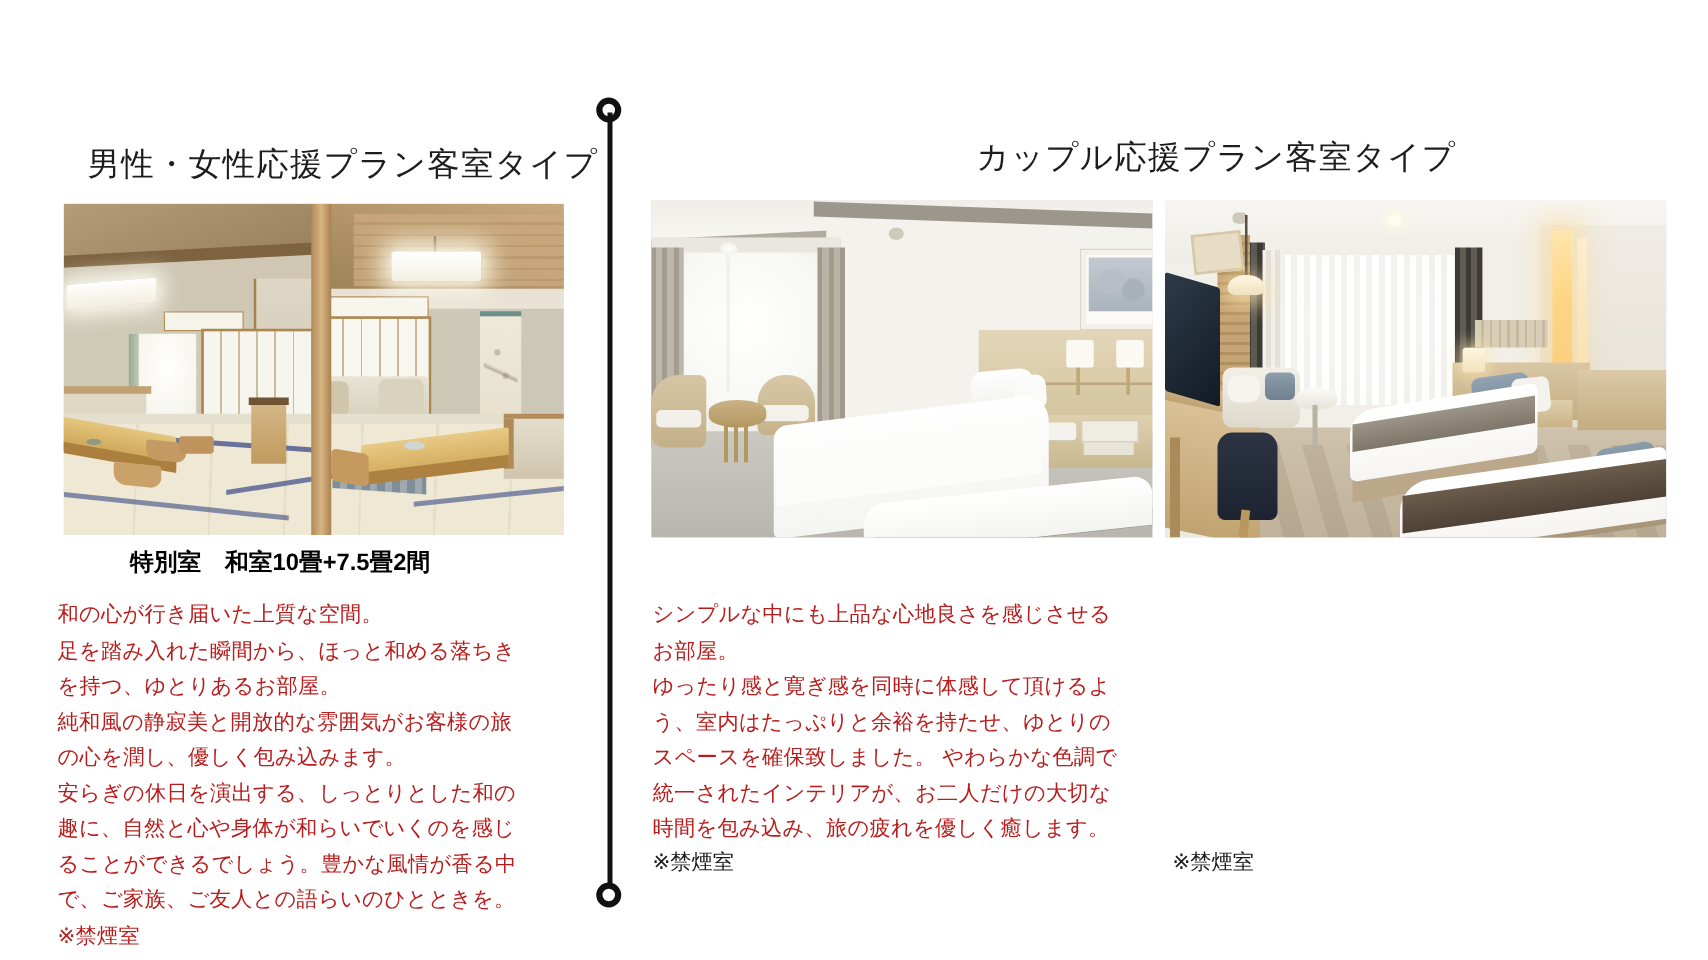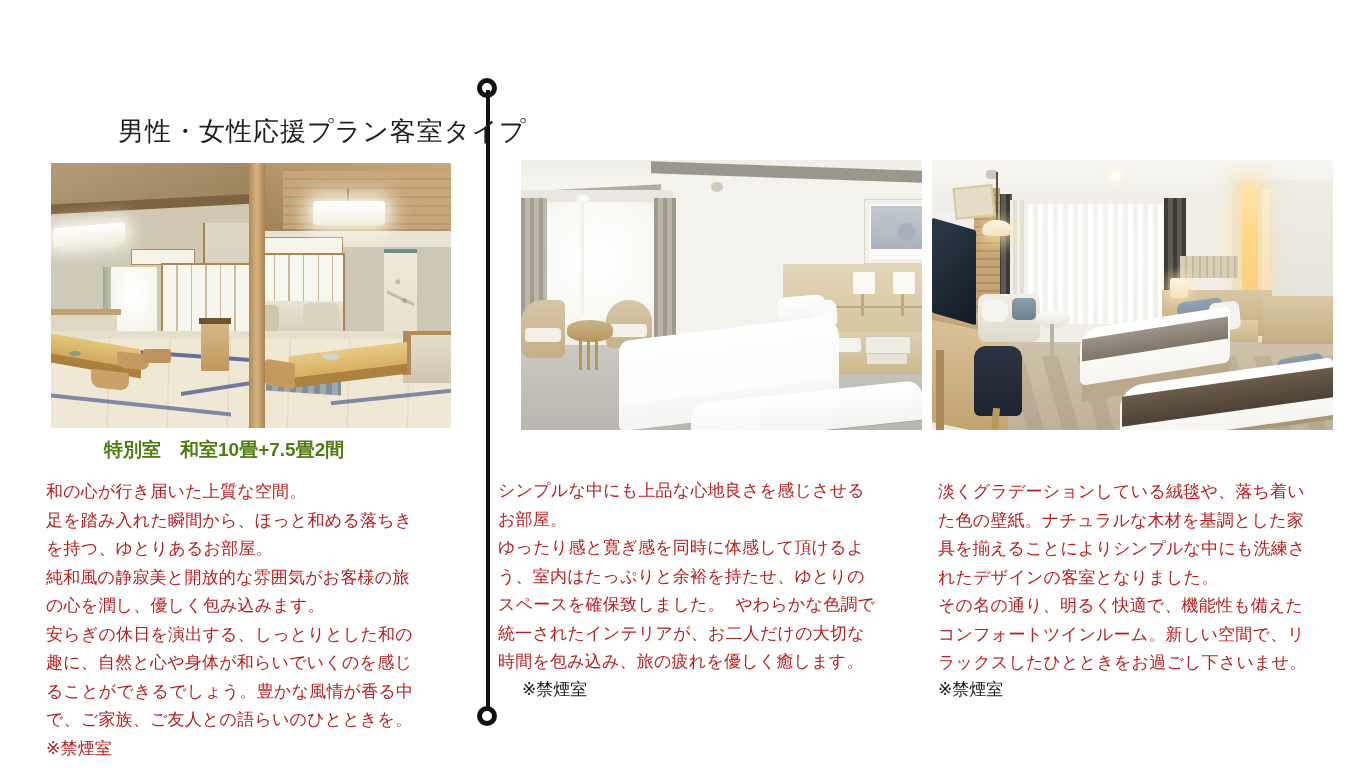--- a/index.html
+++ b/index.html
@@ -15,42 +15,42 @@
 
   
   .divider{position:absolute;left:483px;top:78px;width:9px;height:648px;}
   .divider .stem{position:absolute;left:3px;top:12px;width:4px;height:626px;background:#111;}
   .divider .ring{position:absolute;width:20px;height:20px;border-radius:50%;
      border:5px solid #111;background:#fff;left:-6px;box-sizing:border-box;}
   .divider .ring.top{top:0px;}
   .divider .ring.bottom{top:628px;}
 
   
-  .plan-title{position:absolute;font-size:26px;font-weight:400;letter-spacing:1px;color:#1d1d1d;white-space:nowrap;margin-left:48px;}
+  .plan-title{position:absolute;font-size:26px;font-weight:400;letter-spacing:1px;color:#1d1d1d;white-space:nowrap;}
   #title-left{left:70px;top:114px;}
   #title-right{left:781px;top:108px;}
 
   
   .photo{position:absolute;overflow:hidden;background:#ddd;}
   #photo-1{left:51px;top:163px;width:400px;height:265px;}
   #photo-2{left:521px;top:160px;width:401px;height:270px;}
   #photo-3{left:932px;top:160px;width:401px;height:270px;}
   .photo .scene{position:absolute;inset:0;}
   .photo .el{position:absolute;}
 
   
-  .room-name{position:absolute;font-size:19px;font-weight:bold;color:#4d7c0f;white-space:nowrap;}
+  .room-name{position:absolute;font-size:19px;font-weight:bold;color:#000000;white-space:nowrap;}
   #name-1{left:104px;top:437px;}
   #name-2{left:568px;top:437px;}
   #name-3{left:1012px;top:437px;}
 
   
   .desc{position:absolute;font-size:17px;line-height:28.5px;color:#b91c1c;white-space:pre-line;letter-spacing:.2px;}
   #desc-1{left:46px;top:478px;width:412px;}
-  #desc-2{left:498px;top:478px;width:406px;font-family:Liberation Mono, monospace;}
+  #desc-2{left:522px;top:478px;width:406px;}
   #desc-3{left:938px;top:478px;width:400px;}
   .note{position:absolute;font-size:17px;line-height:28.5px;color:#1a1a1a;}
   #note-2{left:522px;top:676px;}
   #note-3{left:938px;top:676px;}
 
   
   .p1-bg{inset:0;background:linear-gradient(#d9d2c4,#efe9dc 40%,#e7e0cf);}
   .p1-ceilL{left:0;top:0;width:205px;height:88px;background:linear-gradient(160deg,#b59c78,#8d7550);}
   .p1-ceilR{left:205px;top:0;width:196px;height:68px;background:linear-gradient(200deg,#c8a87d,#9e8358);}
   .p1-ceilR2{left:232px;top:8px;width:169px;height:58px;background:repeating-linear-gradient(180deg,#c9a87c 0 7px,#bb9a6e 7px 9px);opacity:.85;}
@@ -275,20 +275,21 @@
 足を踏み入れた瞬間から、ほっと和める落ちき
 を持つ、ゆとりあるお部屋。
 純和風の静寂美と開放的な雰囲気がお客様の旅
 の心を潤し、優しく包み込みます。
 安らぎの休日を演出する、しっとりとした和の
 趣に、自然と心や身体が和らいでいくのを感じ
 ることができるでしょう。豊かな風情が香る中
 で、ご家族、ご友人との語らいのひとときを。
 ※禁煙室</div>
 
+  <div class="plan-title" id="title-right">カップル応援プラン客室タイプ</div>
 
   <div class="photo" id="photo-2">
     <div class="scene">
       <div class="el p2-bg"></div>
       <div class="el p2-ceiling"></div>
       <div class="el p2-wallBack"></div>
       <div class="el p2-wallL"></div>
       <div class="el p2-crown"></div>
       <div class="el p2-crownL"></div>
       <div class="el p2-bayceil"></div>
@@ -383,23 +384,16 @@
       <div class="el p3-bedArunner"></div>
       <div class="el p3-pillowB"></div>
       <div class="el p3-pillowB2"></div>
       <div class="el p3-bedBbase"></div>
       <div class="el p3-bedB"></div>
       <div class="el p3-bedBrunner"></div>
     </div>
   </div>
 
 
-  <div class="desc" id="desc-3">淡くグラデーションしている絨毯や、落ち着い
-た色の壁紙。ナチュラルな木材を基調とした家
-具を揃えることによりシンプルな中にも洗練さ
-れたデザインの客室となりました。
-その名の通り、明るく快適で、機能性も備えた
-コンフォートツインルーム。新しい空間で、リ
-ラックスしたひとときをお過ごし下さいませ。</div>
 
   <div class="note" id="note-3">※禁煙室</div>
 
 </div>
 
 </body></html>

